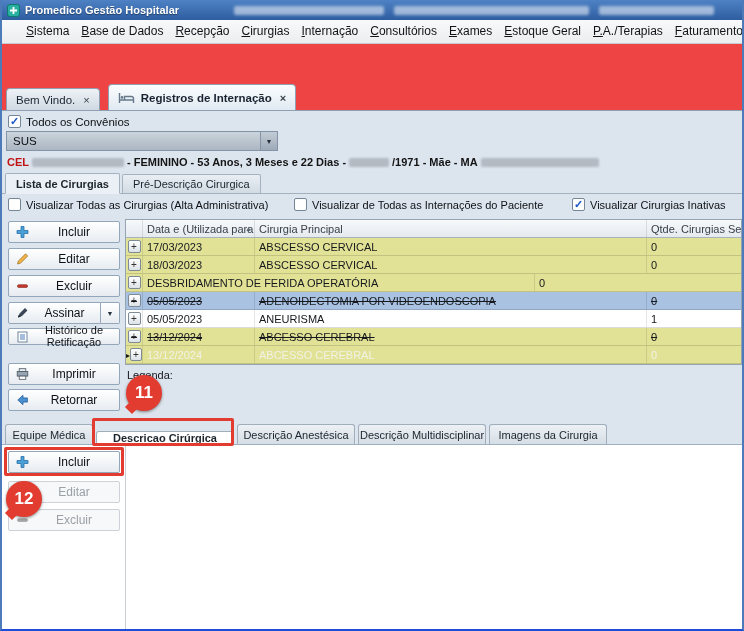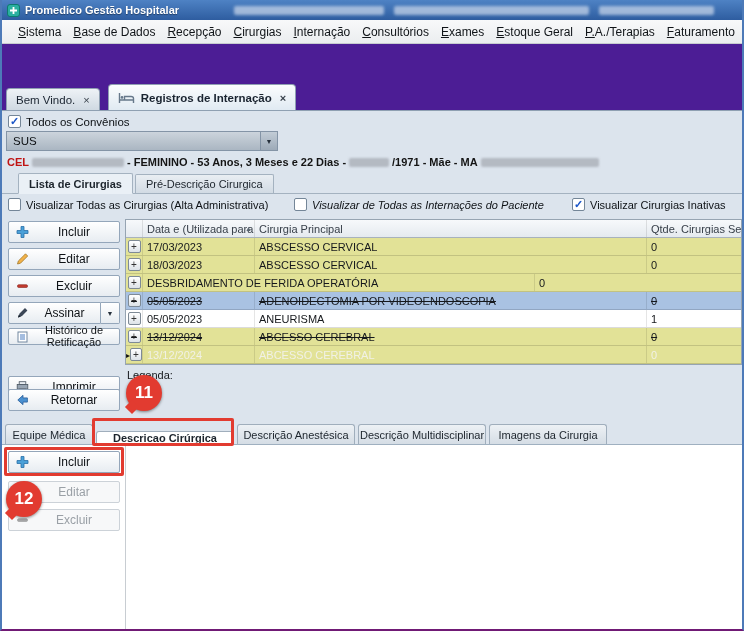--- a/index.html
+++ b/index.html
@@ -1,31 +1,31 @@
 <!DOCTYPE html>
 <html><head>
 <meta charset="utf-8">
 <style>
   * { margin:0; padding:0; box-sizing:border-box; }
   html,body { background:#9aa0a6; }
   body { font-family:"Liberation Sans", sans-serif; }
-  .window { position:relative; width:744px; height:631px; background:#4c1d95; overflow:hidden;
-            border-left:2px solid #4d7ab8; border-right:2px solid #4d7ab8; border-bottom:2px solid #701a75; }
+  .window { position:relative; width:744px; height:631px; background:#ef4444; overflow:hidden;
+            border-left:2px solid #4d7ab8; border-right:2px solid #4d7ab8; border-bottom:2px solid #1d4ed8; }
 
   
   .titlebar { position:absolute; top:0; left:0; right:0; height:20px;
               background:linear-gradient(#4e82c4,#2e5da0); display:flex; align-items:center; gap:5px; padding:0 5px; }
   .app-title { color:#fff; font-size:11px; font-weight:bold; text-shadow:0 1px 1px rgba(0,0,0,.4); white-space:nowrap; }
   .tb-redacted { position:absolute; left:232px; top:6px; display:flex; gap:10px; }
   .tb-redacted i { display:block; height:9px; background:rgba(222,231,244,.62); border-radius:2px; filter:blur(1.4px); }
 
   
   .menubar { position:absolute; top:20px; left:0; right:0; height:24px;
              background:linear-gradient(#f8f9fa,#ebedef); border-bottom:1px solid #c7cbcf;
-             display:flex; align-items:center; padding:0 10px; overflow:hidden; white-space:nowrap; }
+             display:flex; align-items:flex-start; padding:0 18px; overflow:hidden; white-space:nowrap; }
   .menu-item { display:inline-block; font-size:12px; color:#101418; padding:4px 6px; }
   .menu-item::first-letter { text-decoration:underline; }
 
   
   .doc-tabs { position:absolute; top:84px; left:4px; right:0; height:26px; display:flex; align-items:flex-end; gap:8px; }
   .doc-tab { height:22px; display:flex; align-items:center; gap:6px; padding:0 9px;
              background:linear-gradient(#eef2f6,#cfd9e2); border:1px solid #8fa0b2; border-bottom:none;
              border-radius:4px 4px 0 0; font-size:11.5px; color:#1a2430; }
   .doc-tab.active { height:26px; background:linear-gradient(#fbfdfe,#e0eaf2); font-weight:bold; }
   .tab-close { font-size:11px; color:#39424c; padding-left:2px; }
@@ -33,52 +33,52 @@
   
   .content { position:absolute; top:110px; left:0; right:0; bottom:0; background:#dce4ed; border-top:1px solid #8fa0b2; }
 
   
   .cb-row { position:absolute; display:flex; align-items:center; gap:5px; font-size:11.5px; color:#0d1115; white-space:nowrap; }
   .cb { width:13px; height:13px; background:#fff; border:1px solid #748698; border-radius:2px;
         display:inline-flex; align-items:center; justify-content:center; flex:0 0 13px;
         font-size:11px; line-height:1; color:#1b56c8; font-weight:bold; }
   .pos-convenios { left:6px; top:4px; }
   .view-1 { left:6px;  top:87px; font-size:11px; }
-  .view-2 { left:292px; top:87px; font-size:11px;font-style:italic; }
+  .view-2 { left:292px; top:87px; font-size:11px; }
   .view-3 { left:570px; top:87px; font-size:11px; }
 
   
   .combo { position:absolute; left:4px; top:20px; width:272px; height:20px;
            border:1px solid #8494a6; background:linear-gradient(#ccd4dc,#aab6c2); display:flex; align-items:stretch; }
   .combo-value { flex:1; display:flex; align-items:center; padding:0 6px; font-size:11.5px; color:#0c0f12; }
   .combo-btn { width:17px; display:flex; align-items:center; justify-content:center; font-size:7px; color:#26303c;
                border-left:1px solid #8494a6; background:linear-gradient(#c2ccd6,#9daab8); }
 
   
   .patient { position:absolute; left:5px; top:45px; display:flex; align-items:center; gap:3px;
              font-size:11px; font-weight:bold; color:#141414; white-space:nowrap; }
   .p-code { color:#c01414; }
   .redact { display:inline-block; height:9px; background:#b4bac2; border-radius:2px; filter:blur(1.3px); }
 
   
   .sub-tabs { position:absolute; left:0; right:0; top:62px; height:21px; border-bottom:1px solid #a4b2c0;
               display:flex; align-items:flex-end; gap:2px; padding-left:3px; }
   .sub-tab { height:19px; padding:0 10px; display:flex; align-items:center; font-size:11px; color:#1c242c;
              background:linear-gradient(#e9eef3,#d2dbe4); border:1px solid #a4b2c0; border-bottom:none; border-radius:2px 2px 0 0; }
-  .sub-tab.active { height:21px; margin-bottom:-1px; background:#eaf0f6; border-bottom:1px solid #eaf0f6; font-weight:bold;margin-left:13px; }
+  .sub-tab.active { height:21px; margin-bottom:-1px; background:#eaf0f6; border-bottom:1px solid #eaf0f6; font-weight:bold; }
 
   
   .act-btn { position:absolute; left:6px; width:112px; height:22px;
              background:linear-gradient(#ffffff,#e7ecf1); border:1px solid #94a6ba; border-radius:2px;
              font-size:12px; color:#0e1216; font-family:inherit; }
   .act-btn .ico { position:absolute; left:7px; top:50%; transform:translateY(-50%); width:13px; height:13px; }
   .act-btn .lbl { position:absolute; left:22px; right:2px; top:50%; transform:translateY(-50%); text-align:center; }
   .p-incluir  { top:110px; } .p-editar { top:137px; } .p-excluir { top:164px; }
   .p-historico{ top:217px; height:17px; } .p-historico .lbl { font-size:11px; line-height:1.15; }
-  .p-imprimir { top:265px; } .p-retornar { top:278px; }
+  .p-imprimir { top:252px; } .p-retornar { top:278px; }
   .split { position:absolute; left:6px; top:191px; width:112px; height:22px; display:flex; }
   .split .act-btn { position:relative; left:auto; top:auto; flex:1; width:auto; border-radius:2px 0 0 2px; }
   .split .arrow-btn { width:19px; border:1px solid #94a6ba; border-left:none; border-radius:0 2px 2px 0;
                       background:linear-gradient(#ffffff,#e7ecf1); font-size:7px; color:#26303c;
                       display:flex; align-items:center; justify-content:center; font-family:inherit; }
 
   
   .grid { position:absolute; left:123px; top:108px; width:617px; background:#fff;
           border:1px solid #96a4b2; font-size:11px; }
   .g-header { display:flex; height:18px; background:linear-gradient(#f7f9fb,#e5eaef);

